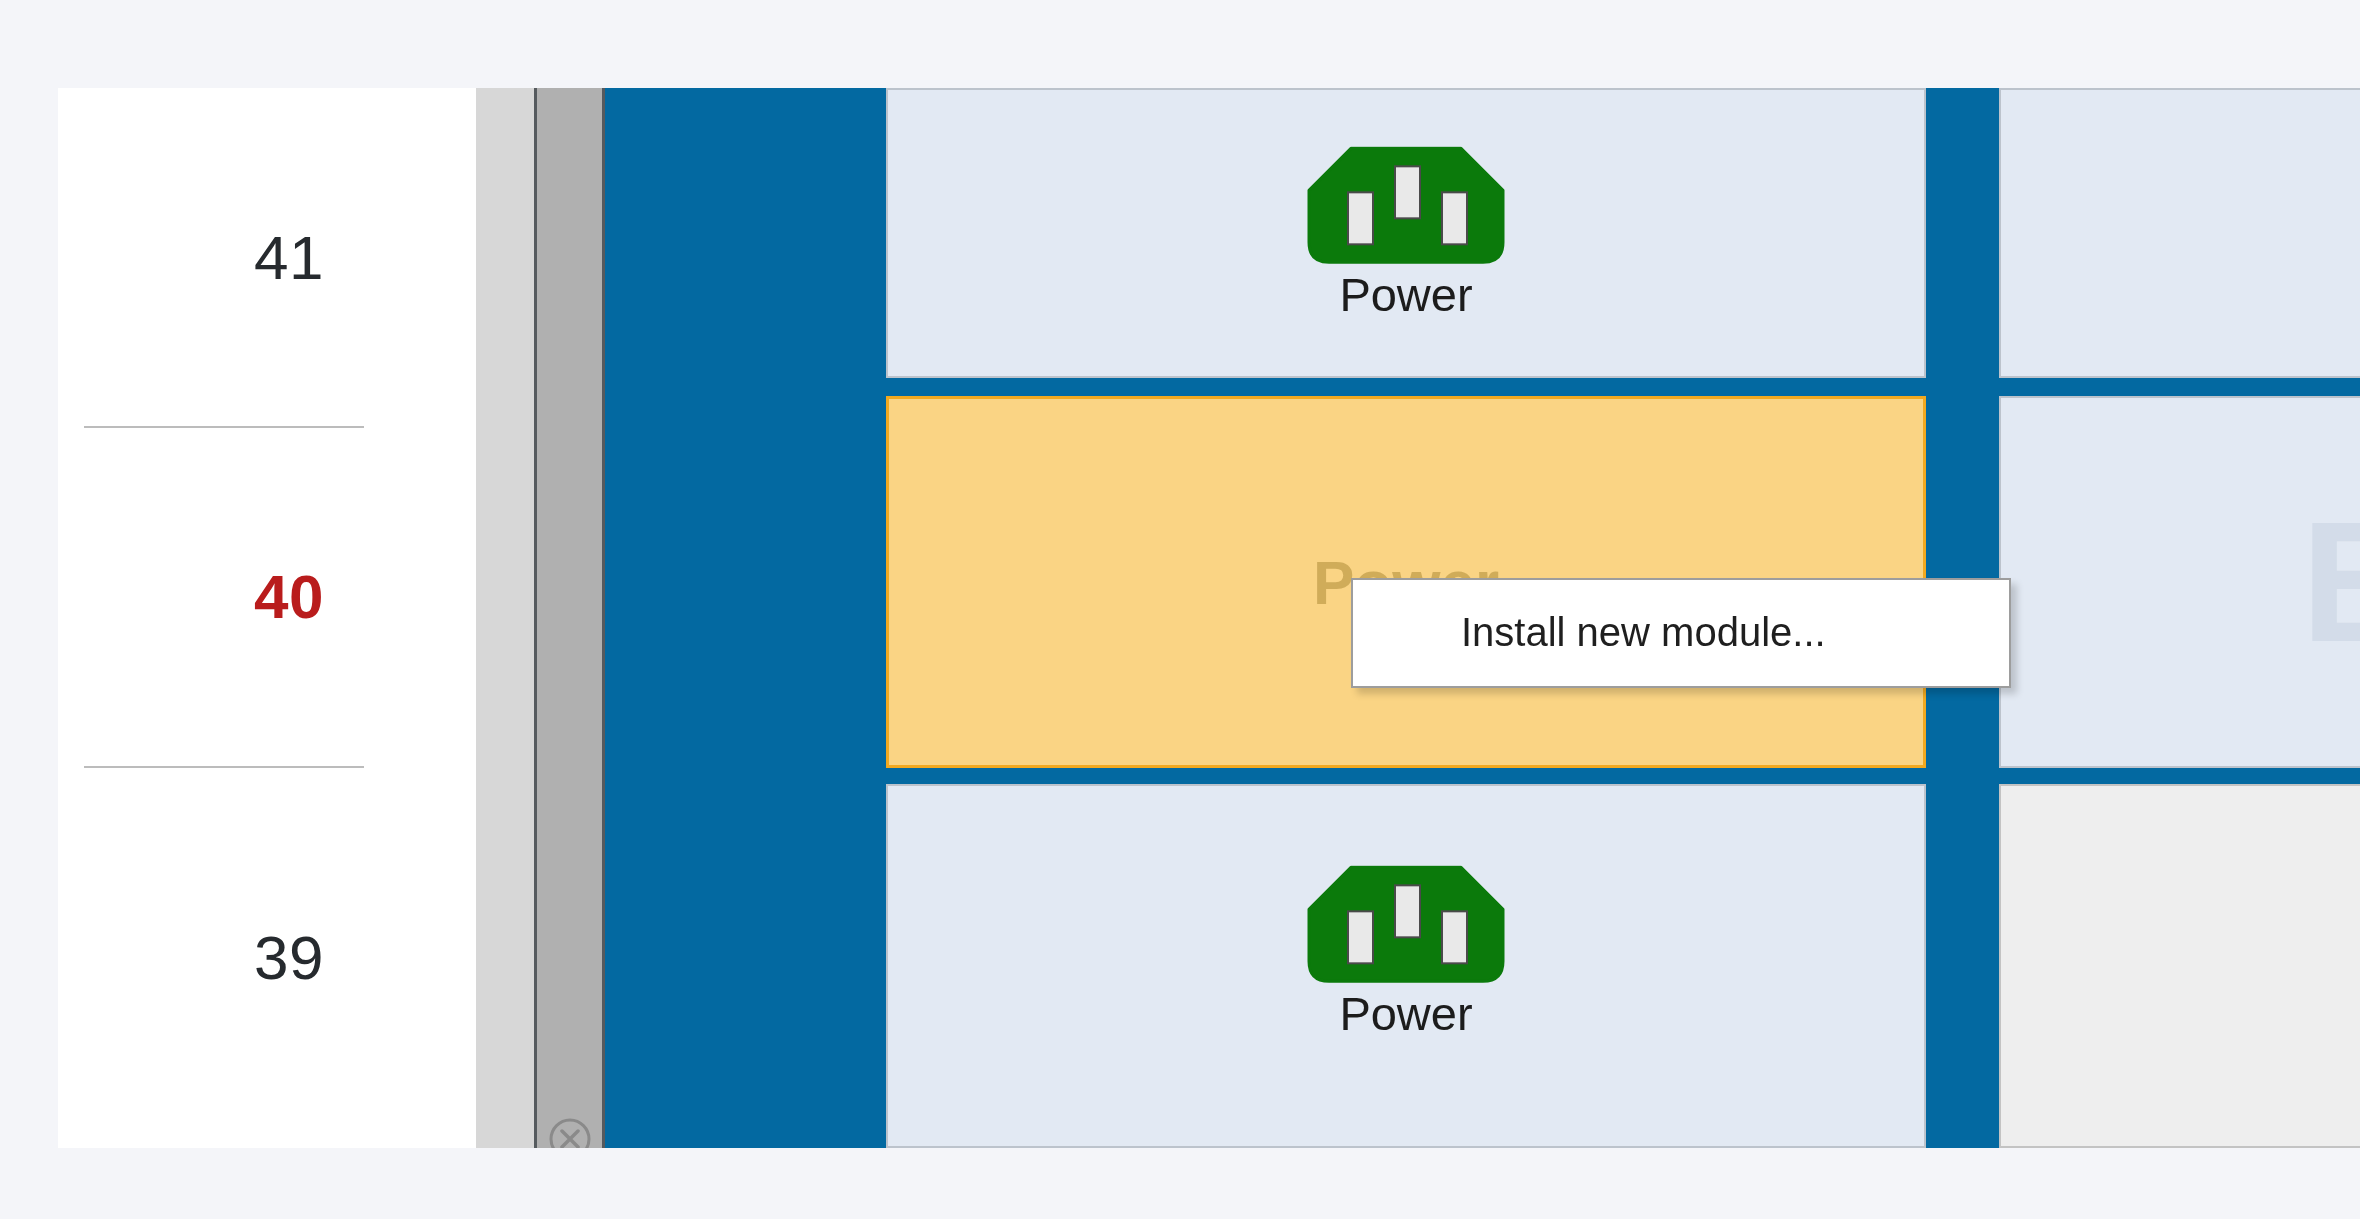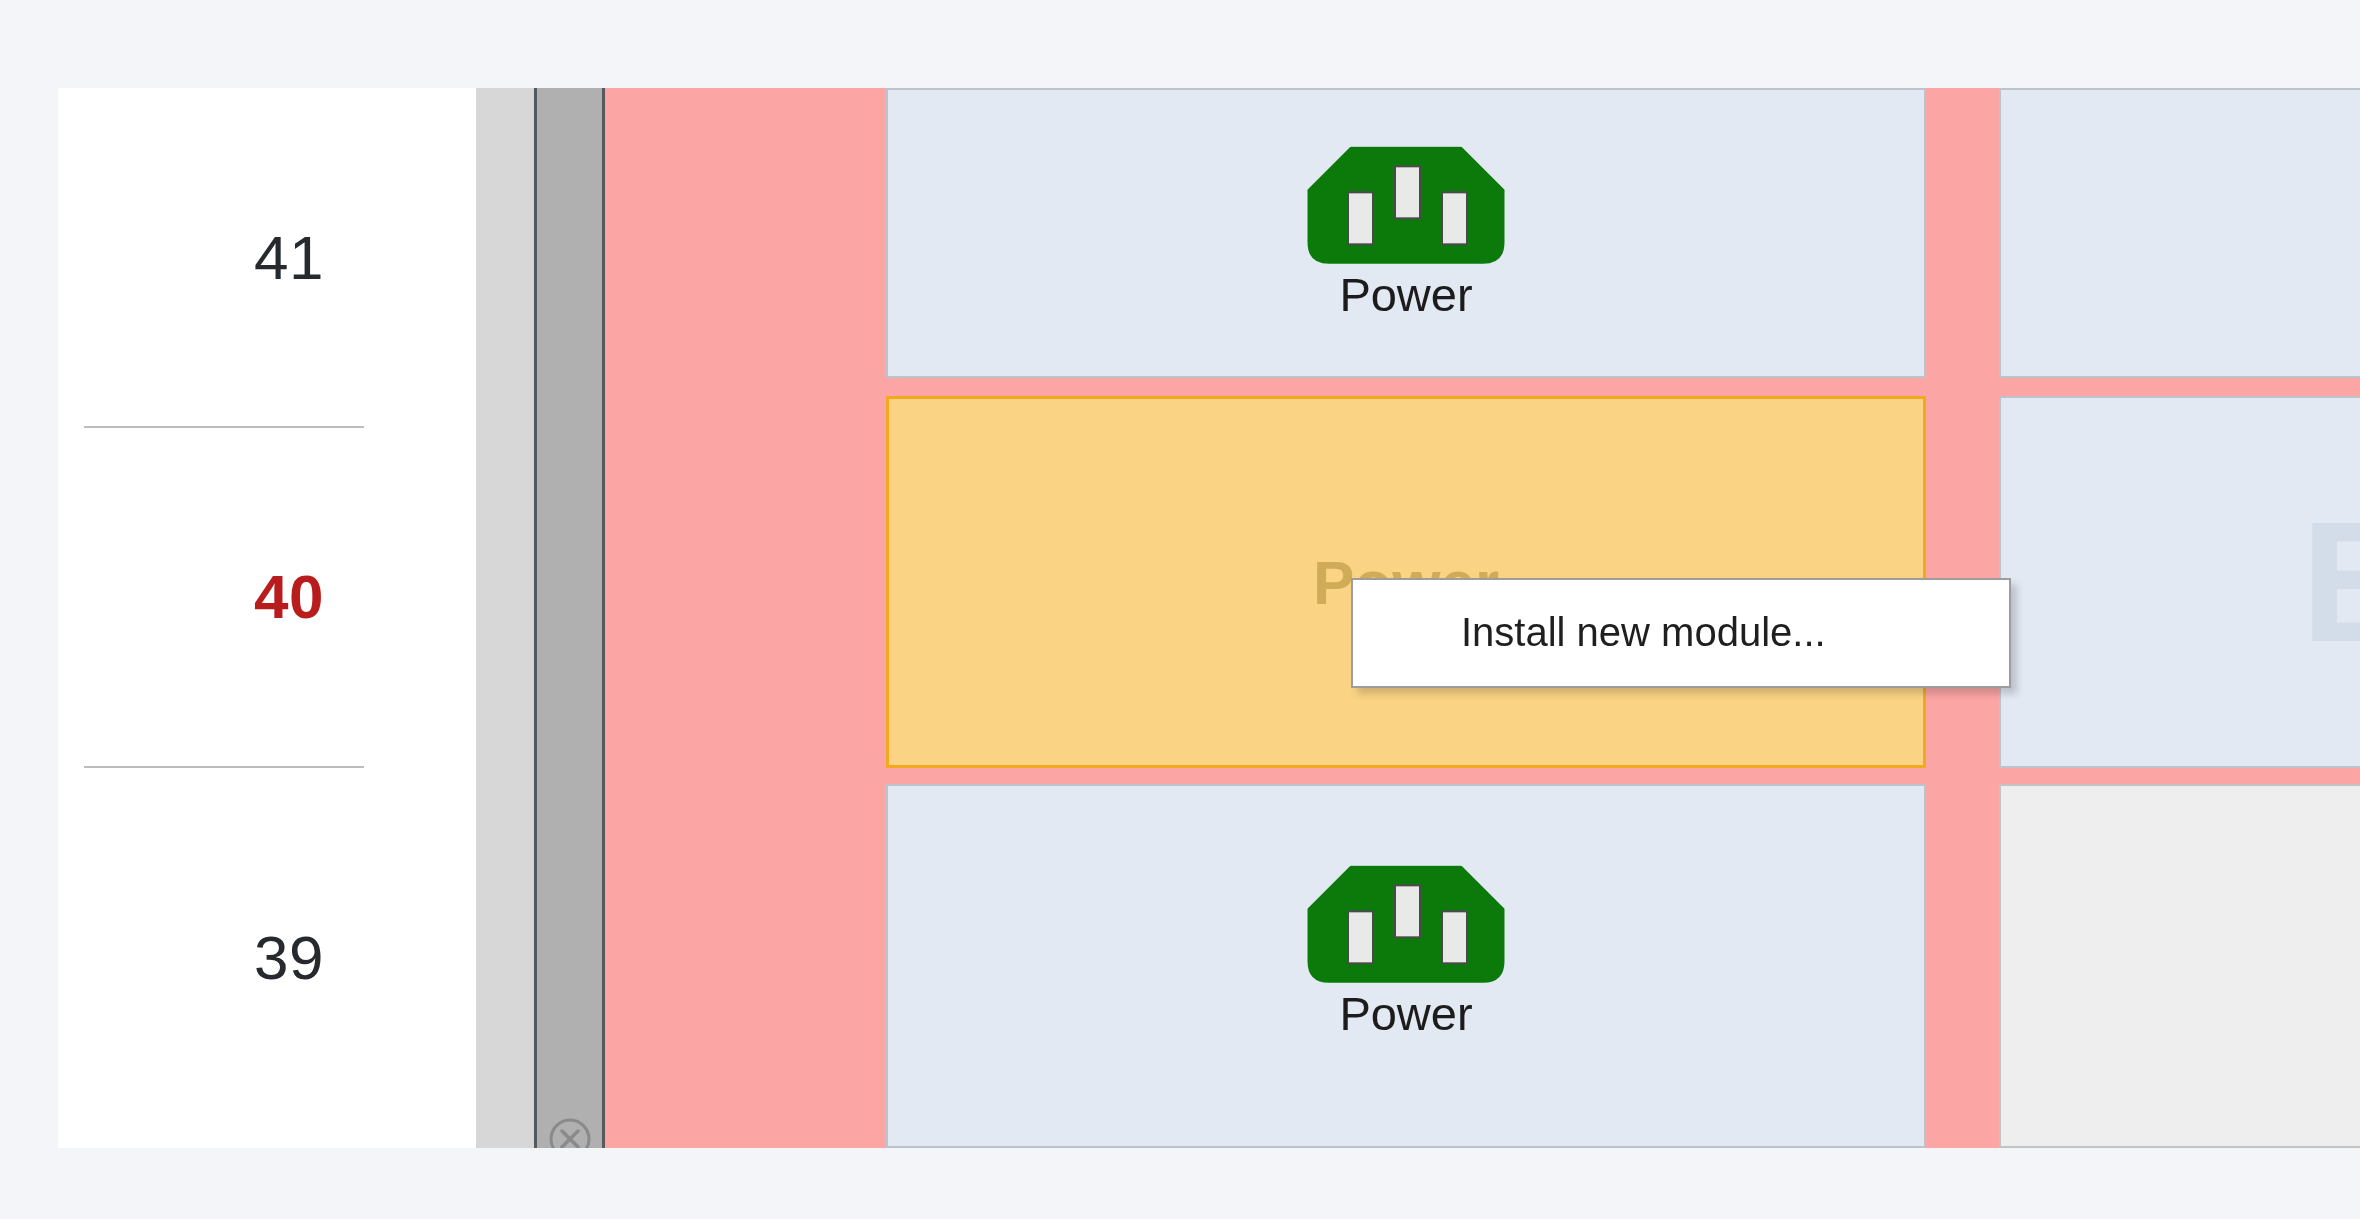--- a/index.html
+++ b/index.html
@@ -69,21 +69,21 @@
     background: #bcbcbc;
   }
 
   
   #rack-frame {
     position: absolute;
     left: 418px;
     top: 0;
     width: 1884px;
     height: 1060px;
-    background: #fca5a5;
+    background: #0369a1;
     border-radius: 21px;
   }
 
   
   #frame-left-strip {
     position: absolute;
     left: 0;
     top: 0;
     width: 58px;
     height: 1060px;

